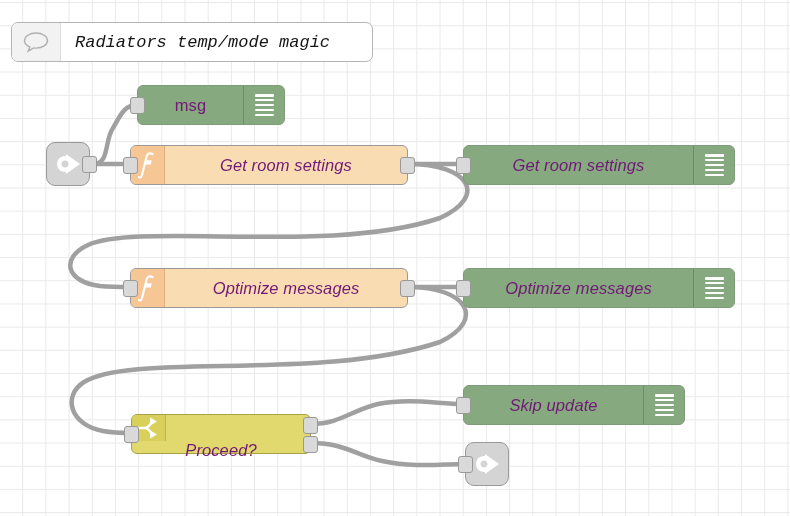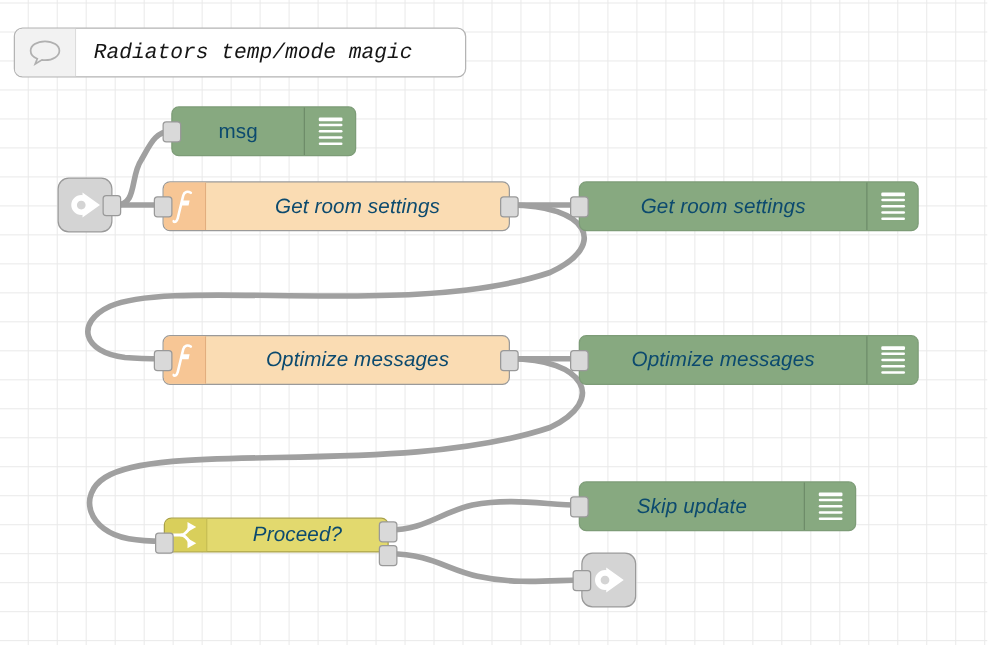--- a/index.html
+++ b/index.html
@@ -43,21 +43,21 @@
     align-items: stretch;
     box-shadow: 0 0 0 0 rgba(0,0,0,0);
   }
   .node-label {
     flex: 1;
     display: flex;
     align-items: center;
     justify-content: center;
     font-style: italic;
     font-size: 16.5px;
-    color: #0c4a6e;
+    color: #701a75;
     white-space: nowrap;
     letter-spacing: 0.1px;
     padding: 0 8px;
   }
 
   
   .port {
     position: absolute;
     width: 15px;
     height: 17px;
@@ -135,22 +135,23 @@
     background: #87a980;
   }
   .debug-btn.off span {
     background: #e2eadf;
   }
   .debug-btn.off { background: #fafafa; border-color: #b9b9b9; }
 
   
   .node.switchnode {
     background: #e2d96e;
-    height: 28px;
+    height: 40px;
     border-color: #a9a149;
+    flex-direction: column;
   }
   .sw-icon {
     width: 33px;
     flex: none;
     background: #d9cf5b;
     border-right: 1px solid #bcb34e;
     border-radius: 5px 0 0 5px;
     display: flex;
     align-items: center;
     justify-content: center;

